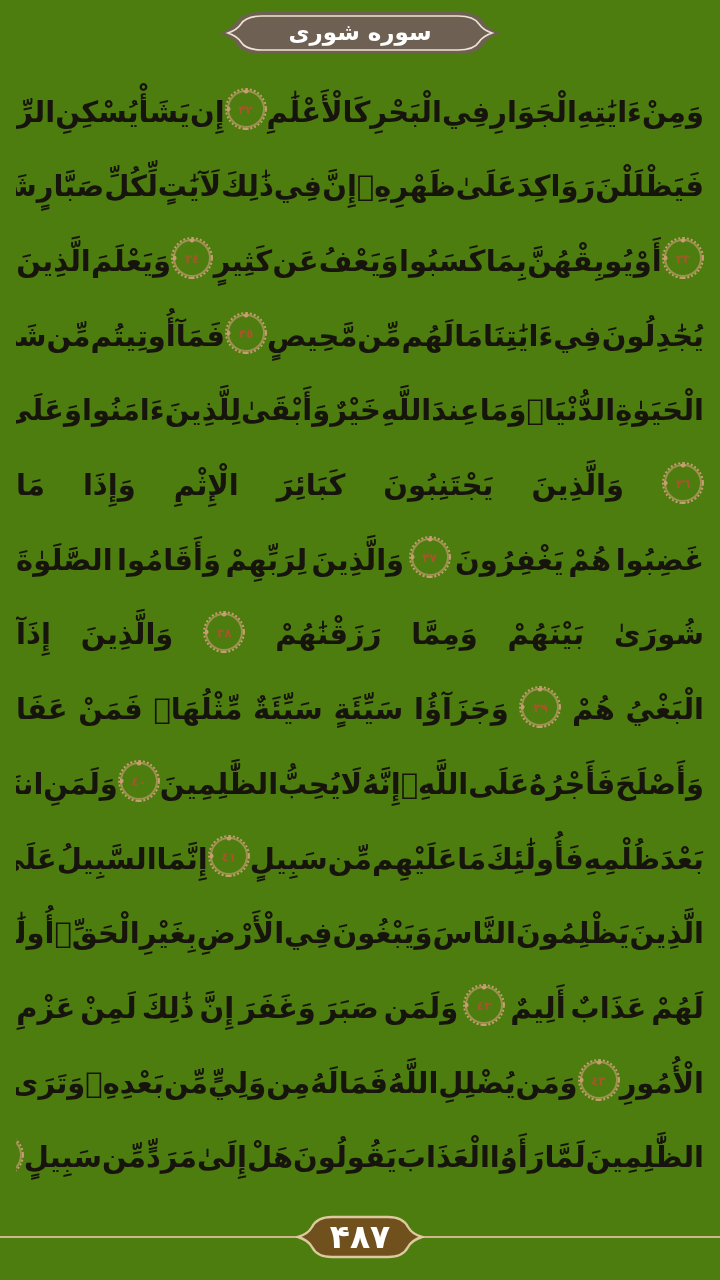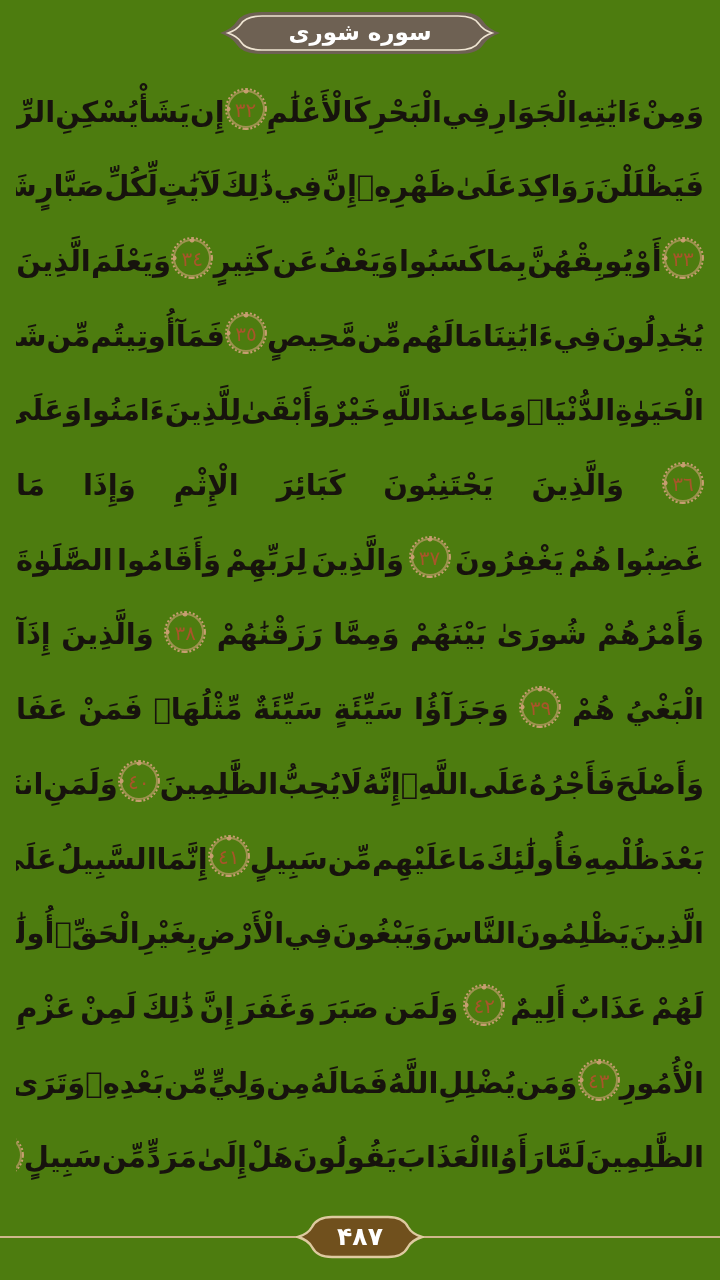--- a/index.html
+++ b/index.html
@@ -53,39 +53,39 @@
     border:2px dotted #c79e71;
     box-shadow: inset 0 0 0 2px rgba(199,158,113,0.65);
     display:flex; align-items:center; justify-content:center;
     background:
       radial-gradient(circle 3px at 50% 1px,   #c79e71 2px, transparent 3px),
       radial-gradient(circle 3px at 50% 41px,  #c79e71 2px, transparent 3px),
       radial-gradient(circle 3px at 1px 50%,   #c79e71 2px, transparent 3px),
       radial-gradient(circle 3px at 41px 50%,  #c79e71 2px, transparent 3px);
   }
   .ayah-num {
-    color:#a8552a; font-size:20px; font-weight:normal;
+    color:#a8552a; font-size:12px; font-weight:bold;
     direction:rtl; line-height:1; padding-top:2px;
   }
 
   
   .footer { position:absolute; left:0; right:0; bottom:0; height:90px; }
   .footer-line {
     position:absolute; left:0; right:0; top:46px; height:2px;
     background:#cfb68c;
   }
   .badge {
     position:absolute; top:20px; left:50%; transform:translateX(-50%);
     width:128px; height:54px;
   }
   .badge svg { position:absolute; inset:0; width:100%; height:100%; }
   .badge-text {
     position:absolute; inset:0;
     display:flex; align-items:center; justify-content:center;
-    color:#ffffff; font-size:25px; font-weight:bold; direction:rtl;
+    color:#ffffff; font-size:33px; font-weight:bold; direction:rtl;
     padding-bottom:2px;
   }
 </style>
 </head>
 <body>
 
 <div class="page">
 
   <div class="banner">
     <svg viewBox="0 0 286 50" preserveAspectRatio="none">
@@ -188,21 +188,20 @@
         <span class="word">يَغْفِرُونَ</span>
         <span class="ayah">
           <span class="ayah-num">٣٧</span>
         </span>
         <span class="word">وَالَّذِينَ</span>
         <span class="word">لِرَبِّهِمْ</span>
         <span class="word">وَأَقَامُوا</span>
         <span class="word">الصَّلَوٰةَ</span>
       </div>
       <div class="line">
-        <span class="word">وَأَمْرُهُمْ</span>
         <span class="word">شُورَىٰ</span>
         <span class="word">بَيْنَهُمْ</span>
         <span class="word">وَمِمَّا</span>
         <span class="word">رَزَقْنَٰهُمْ</span>
         <span class="ayah">
           <span class="ayah-num">٣٨</span>
         </span>
         <span class="word">وَالَّذِينَ</span>
         <span class="word">إِذَآ</span>
       </div>

